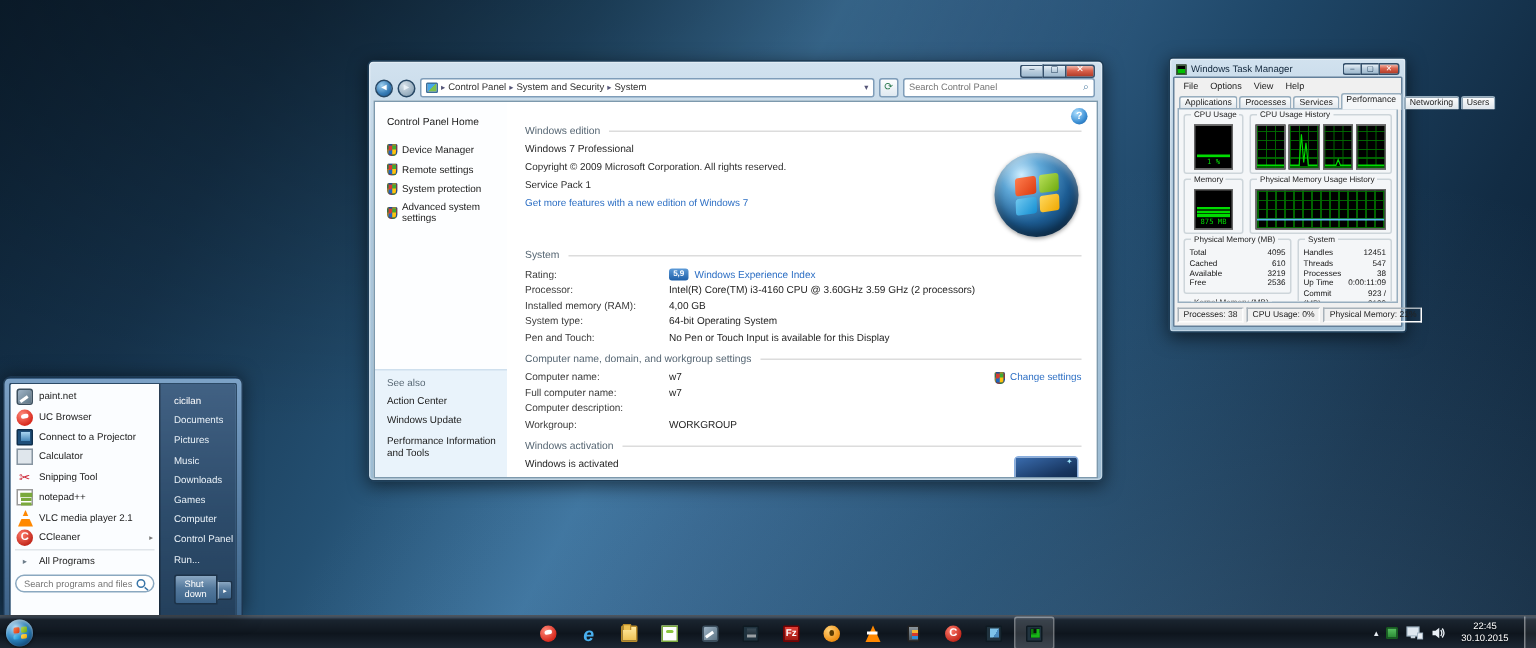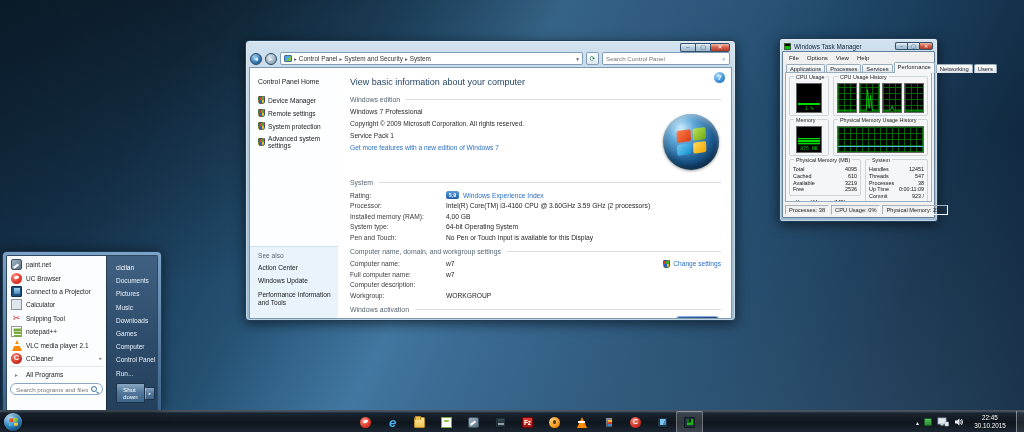--- a/index.html
+++ b/index.html
@@ -270,21 +270,20 @@
         <div class="see-also">
           <div class="sa-title">See also</div>
           <div class="sa-link">Action Center</div>
           <div class="sa-link">Windows Update</div>
           <div class="sa-link">Performance Information and Tools</div>
         </div>
       </div>
 
       <div class="mainpane">
         <div class="help-circ">?</div>
-        <div class="main-title">View basic information about your computer</div>
 
         <div class="sect-head">Windows edition</div>
         <div class="ed-block">
           <div class="ed-line">Windows 7 Professional</div>
           <div class="ed-copy">Copyright © 2009 Microsoft Corporation.  All rights reserved.</div>
           <div class="ed-copy">Service Pack 1</div>
           <div class="ed-link"><a class="lnk" href="#">Get more features with a new edition of Windows 7</a></div>
           <div class="win-orb">
             <div class="flag">
                 <i class="f1"></i>

